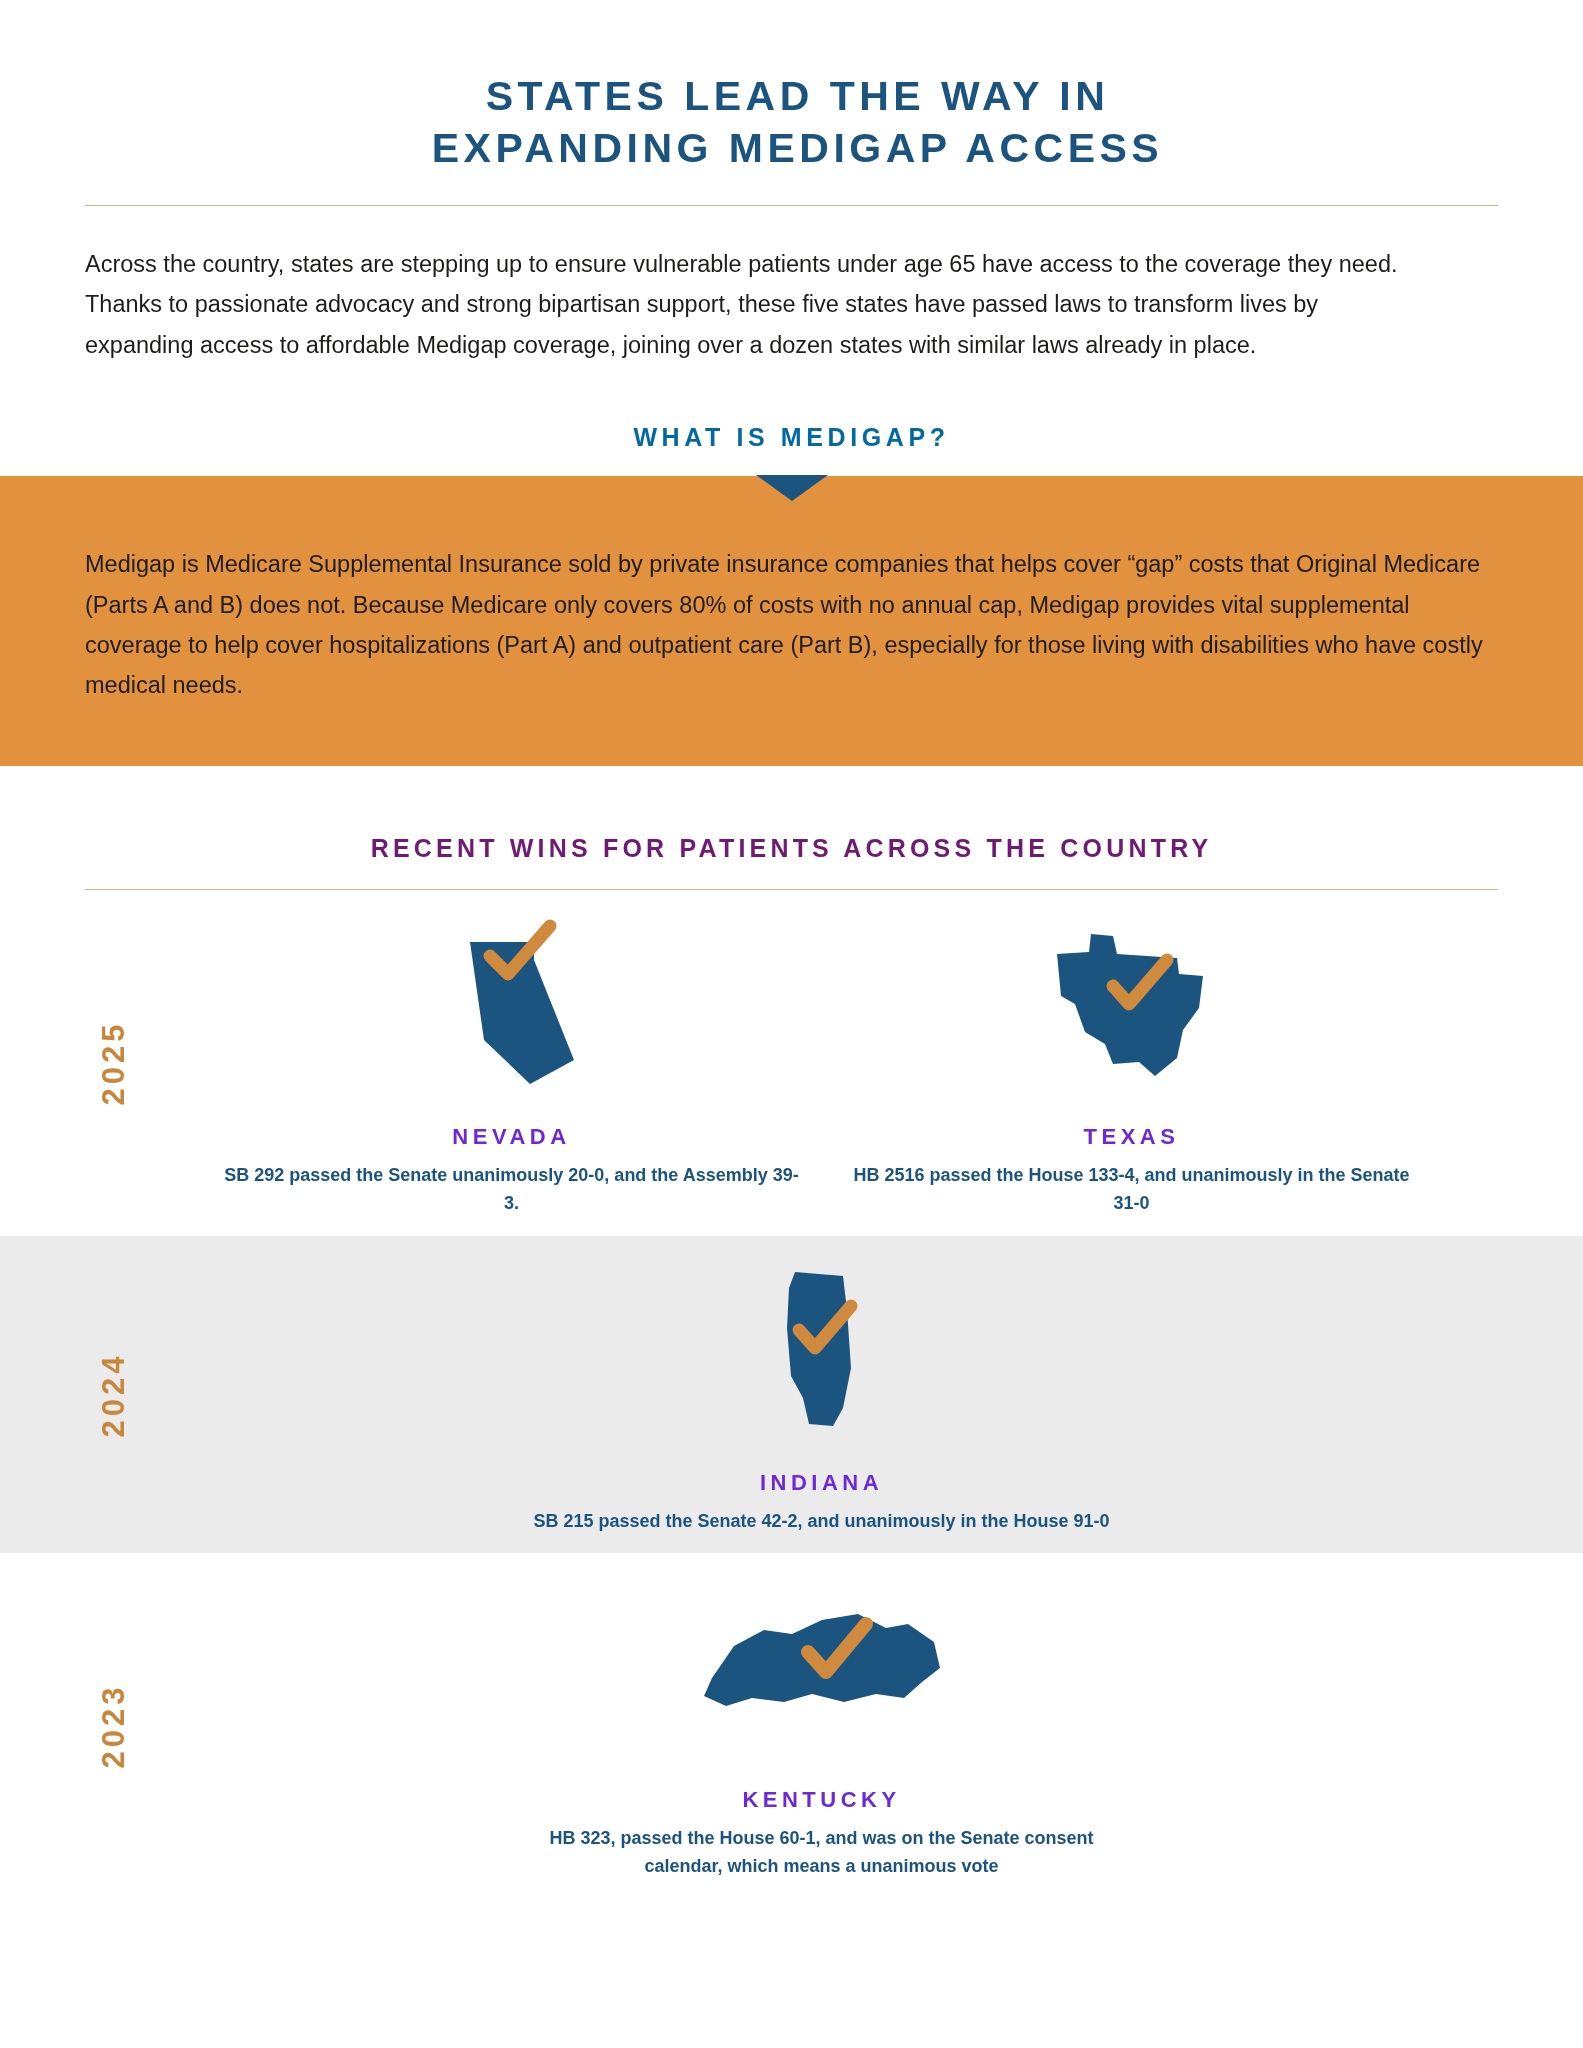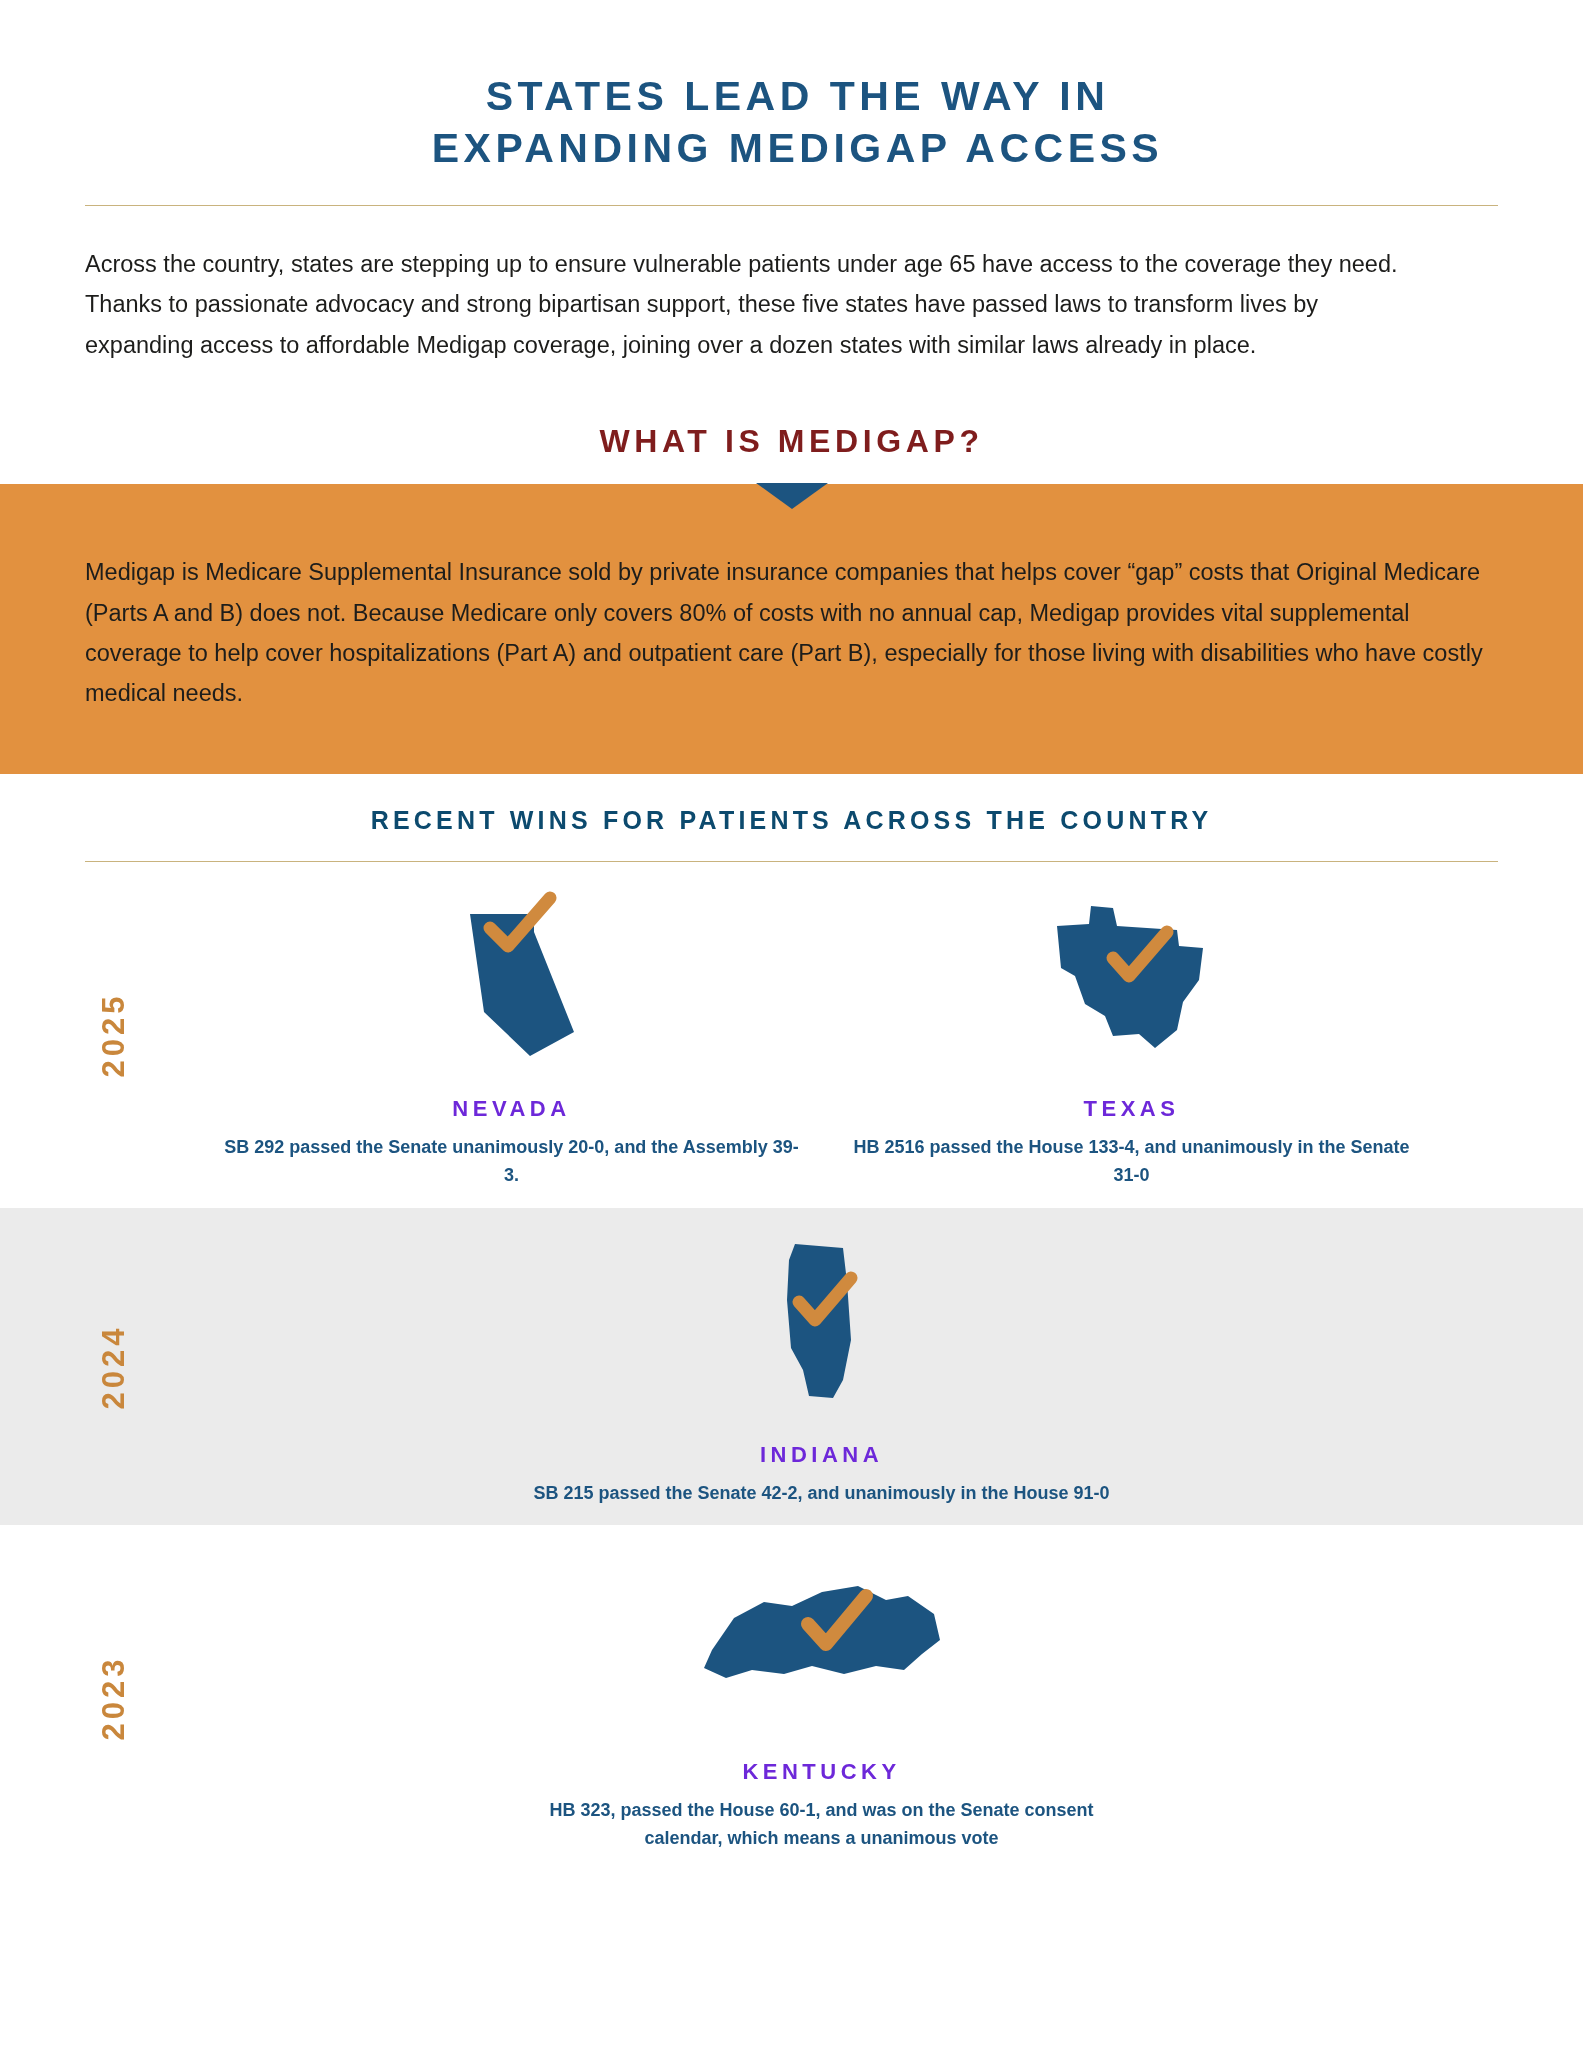--- a/index.html
+++ b/index.html
@@ -44,22 +44,22 @@
     max-width: 1320px;
   }
 
   
   .medigap-heading-wrap {
     text-align: center;
     margin-top: 58px;
     position: relative;
   }
   .medigap-heading {
-    color: #7f1d1d;
-    font-size: 32px;
+    color: #0369a1;
+    font-size: 25px;
     font-weight: bold;
     letter-spacing: 4.6px;
     text-transform: uppercase;
   }
   .orange-band {
     background: #e2913f;
     margin-top: 24px;
     padding: 68px 85px 60px 85px;
     position: relative;
   }
@@ -77,26 +77,26 @@
   .orange-band p {
     margin: 0;
     font-size: 23.5px;
     line-height: 1.72;
     color: #1d1d1b;
   }
 
   
   .wins-heading {
     text-align: center;
-    color: #0c4a6e;
+    color: #701a75;
     font-size: 25px;
     font-weight: bold;
     letter-spacing: 4.2px;
     text-transform: uppercase;
-    margin-top: 32px;
+    margin-top: 68px;
   }
   .wins-rule {
     height: 1px;
     background: #c9b37e;
     margin: 26px 85px 0 85px;
   }
 
   .year-row {
     position: relative;
     display: flex;

